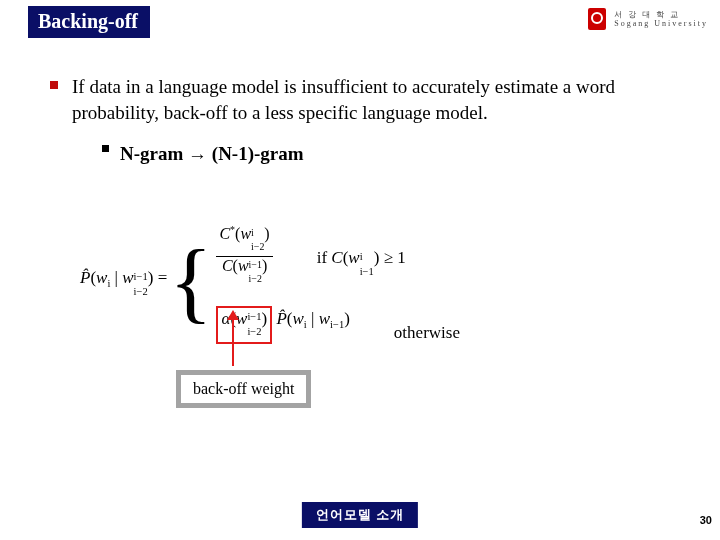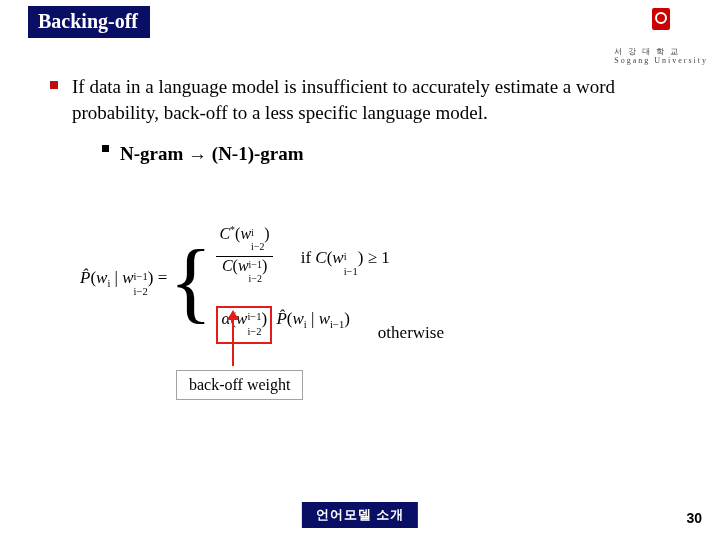--- a/index.html
+++ b/index.html
@@ -22,22 +22,21 @@
     padding: 4px 12px 5px 10px;
     font-size: 20px;
     font-weight: bold;
   }
   .logo {
     position: absolute;
     right: 12px;
     top: 8px;
     display: flex;
     align-items: center;
-    gap: 17px;
-    flex-direction: column;
+    gap: 8px;
   }
   .logo-badge {
     width: 18px; height: 22px;
     background: #c00;
     border-radius: 2px;
     position: relative;
   }
   .logo-badge::after{
     content:"";
     position:absolute;
@@ -104,21 +103,21 @@
   .eq-row { display: flex; align-items: center; }
   .lhs { white-space: nowrap; }
   .brace {
     font-size: 90px;
     line-height: 90px;
     padding: 0 4px 0 2px;
     position: relative;
     top: -2px;
   }
   .cases { display: flex; flex-direction: column; gap: 18px; }
-  .case-line { display: flex; align-items: center; gap: 28px; }
+  .case-line { display: flex; align-items: center; gap: 44px; }
   .frac {
     display: inline-flex;
     flex-direction: column;
     align-items: center;
     vertical-align: middle;
     line-height: 1.1;
     font-size: 16px;
   }
   .frac .num, .frac .den { padding: 0 3px; }
   .frac .bar { width: 100%; height: 1px; background: #000; }
@@ -152,45 +151,45 @@
     position: absolute;
     left: -5px; top: -2px;
     border-left: 6px solid transparent;
     border-right: 6px solid transparent;
     border-bottom: 10px solid #e31b1b;
   }
   .weight-box {
     position: absolute;
     left: 176px;
     top: 370px;
-    border: 1px solid #a3a3a3;
+    border: 5px solid #a3a3a3;
     padding: 5px 12px;
     font-size: 16px;
     text-align: center;
   }
   .footer-label {
     position: absolute;
     left: 50%;
     bottom: 12px;
     transform: translateX(-50%);
     background: #0a0f66;
     color: #fff;
     font-size: 13px;
     font-weight: bold;
     padding: 4px 14px;
     letter-spacing: 1px;
     margin-top: 28px;
   }
   .page-num {
     position: absolute;
-    right: 18px;
+    right: 8px;
     bottom: 14px;
     font-family: Arial, sans-serif;
     font-weight: bold;
-    font-size: 14px;
+    font-size: 11px;
   }
 </style>
 </head>
 <body>
 
 <div class="title-box">Backing-off</div>
 
 <div class="logo">
   <div class="logo-badge"></div>
   <div class="logo-text">

